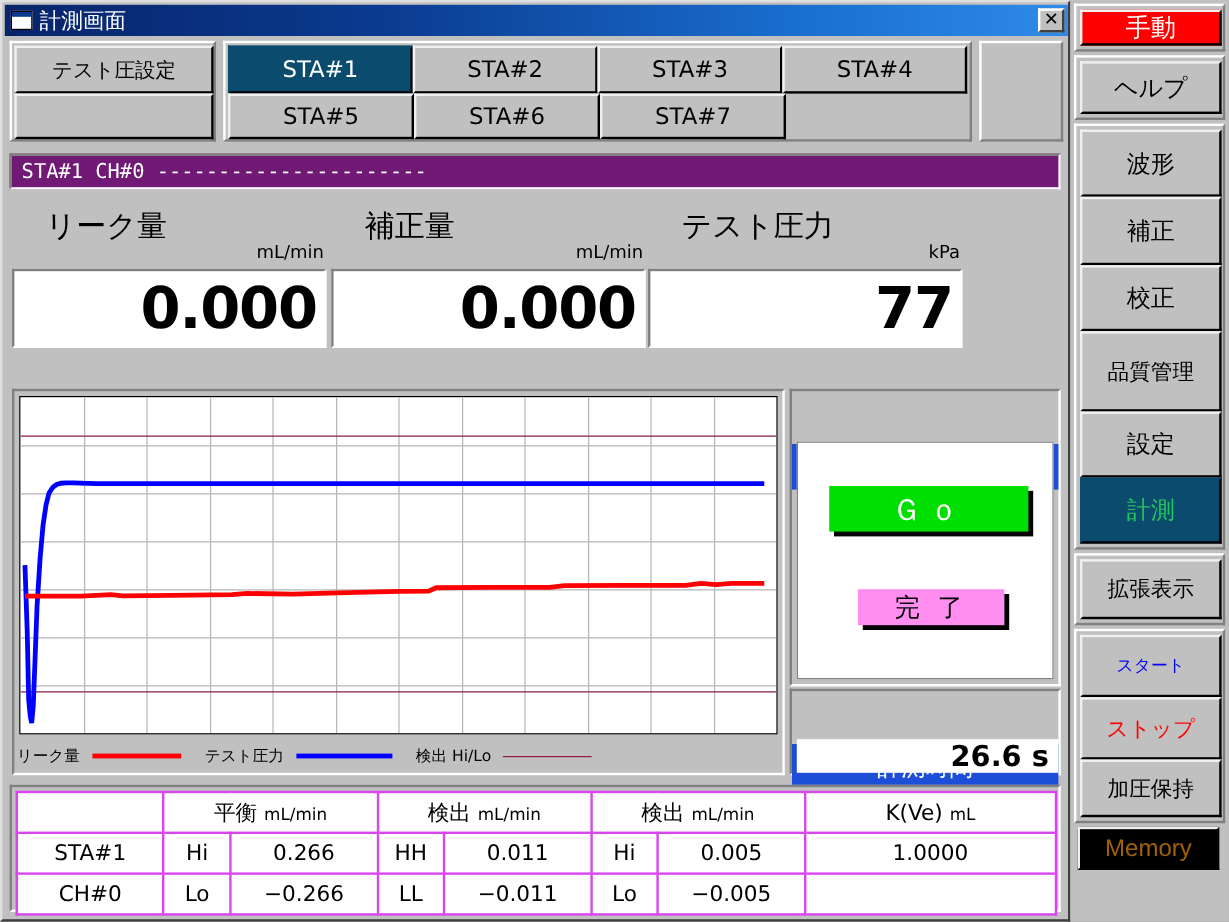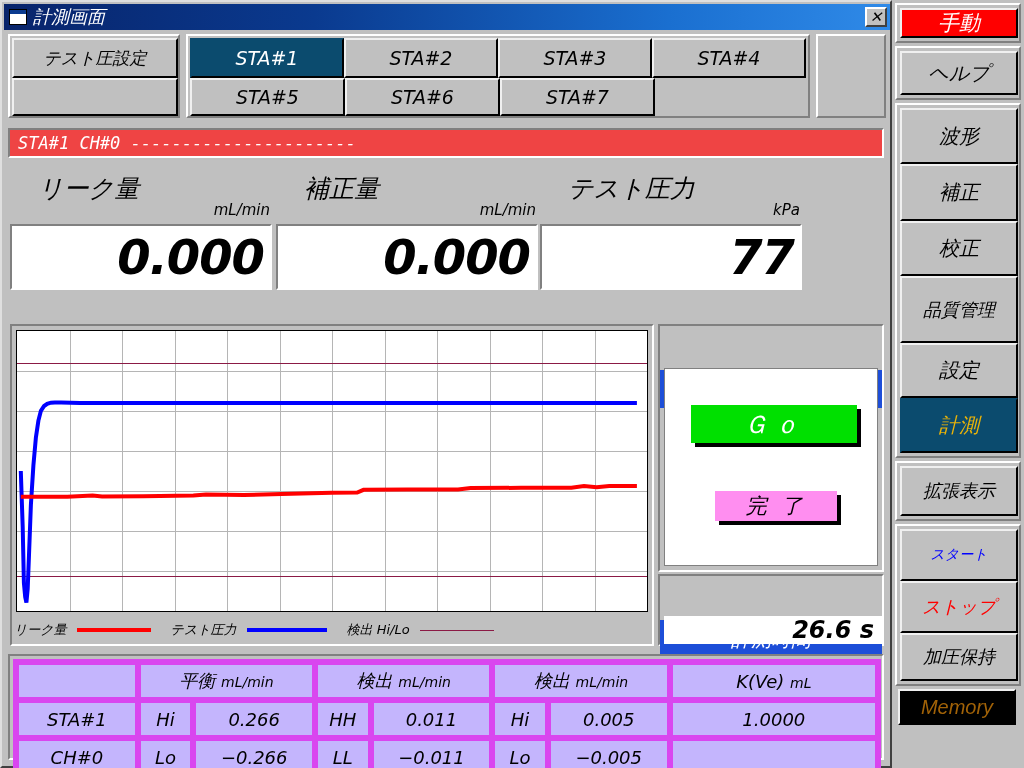--- a/index.html
+++ b/index.html
@@ -11,21 +11,20 @@
     width: 1024px;
     height: 768px;
     overflow: hidden;
     font-family: "Liberation Sans", "DejaVu Sans", sans-serif;
   }
   #app {
     position: relative;
     width: 1024px;
     height: 768px;
     background: #c0c0c0;
-    font-style: italic;
   }
 
   
   #window {
     position: absolute;
     left: 0; top: 0;
     width: 892px;
     height: 768px;
     background: #c0c0c0;
     border-left: 2px solid #dfdfdf;
@@ -136,21 +135,21 @@
   .tabrow { display: flex; }
   .tabcell { width: 155px; height: 40px; font-size: 19px; }
   .tabcell2 { width: 155px; height: 38px; font-size: 19px; }
 
   
   #statusbar {
     position: absolute;
     left: 6px; top: 126px;
     width: 876px;
     height: 30px;
-    background: #ef4444;
+    background: #701a75;
     border-left: 2px solid #808080;
     border-top: 2px solid #808080;
     border-right: 2px solid #ffffff;
     border-bottom: 2px solid #ffffff;
     box-sizing: border-box;
     color: #ffffff;
     font-size: 17px;
     display: flex;
     align-items: center;
     padding-left: 8px;
@@ -355,26 +354,26 @@
     box-sizing: border-box;
     padding: 3px;
   }
   table.grid {
     border-collapse: collapse;
     width: 868px;
     table-layout: fixed;
     font-family: "DejaVu Sans", sans-serif;
   }
   table.grid td {
-    border: 6px solid #d946ef;
+    border: 2px solid #d946ef;
     height: 32px;
     font-size: 18px;
     text-align: center;
     color: #000;
-    background: #c4b5fd;
+    background: #ffffff;
     padding: 0;
   }
   td.hd {
     background: #062b06;
     color: #ffffff;
   }
   td.rowlab {
     background: #062b06;
     color: #ffffff;
     font-size: 17px;
@@ -416,21 +415,21 @@
     align-items: center;
     justify-content: center;
     font-size: 20px;
     color: #000;
     cursor: pointer;
     font-family: "DejaVu Sans", sans-serif;
     user-select: none;
   }
   .sb-btn.sel {
     background: #0b4b6e;
-    color: #eab308;
+    color: #22c55e;
     border-left-color: #0b4b6e;
     border-top-color: #0b4b6e;
   }
   #mode-btn {
     width: 118px;
     height: 30px;
     background: #ff0000;
     color: #ffffff;
     font-size: 21px;
     display: flex;

